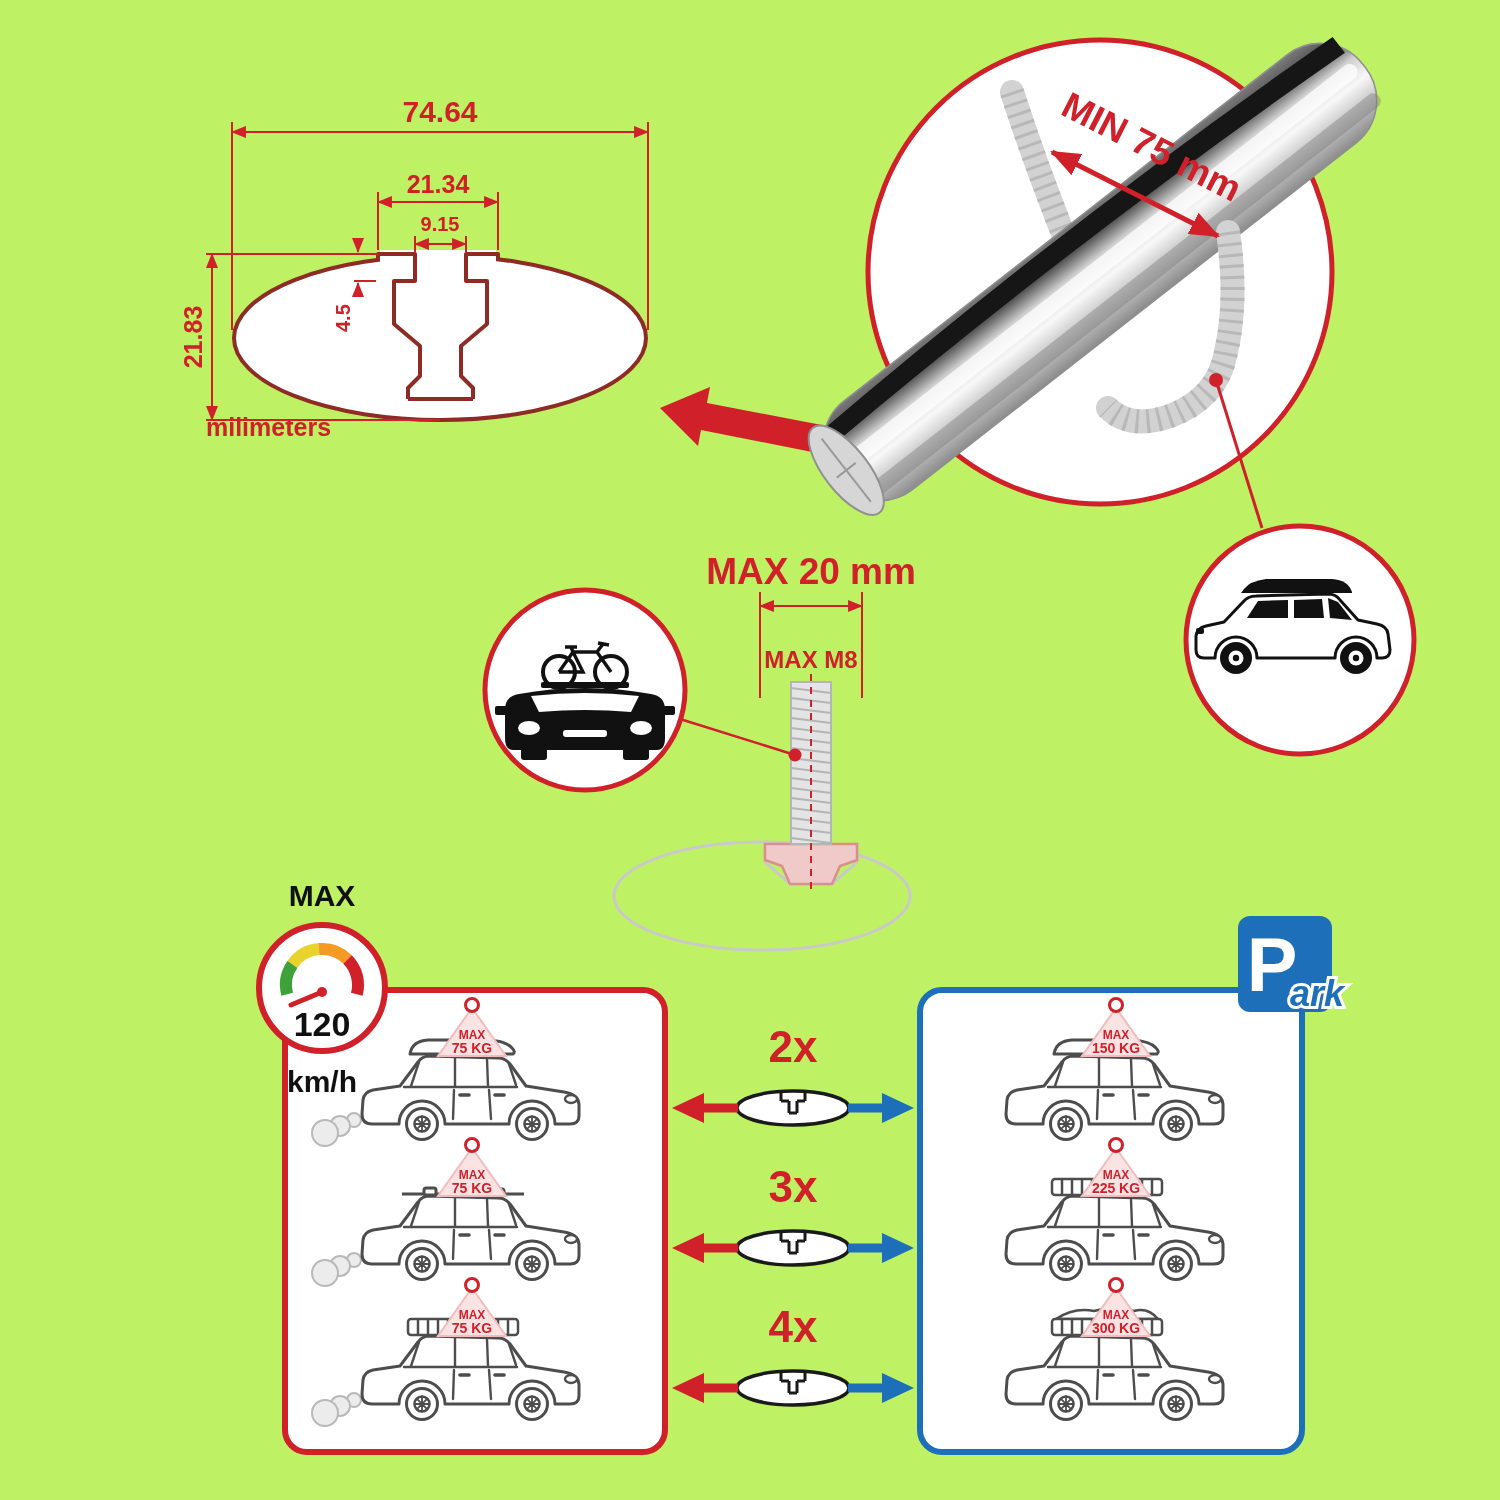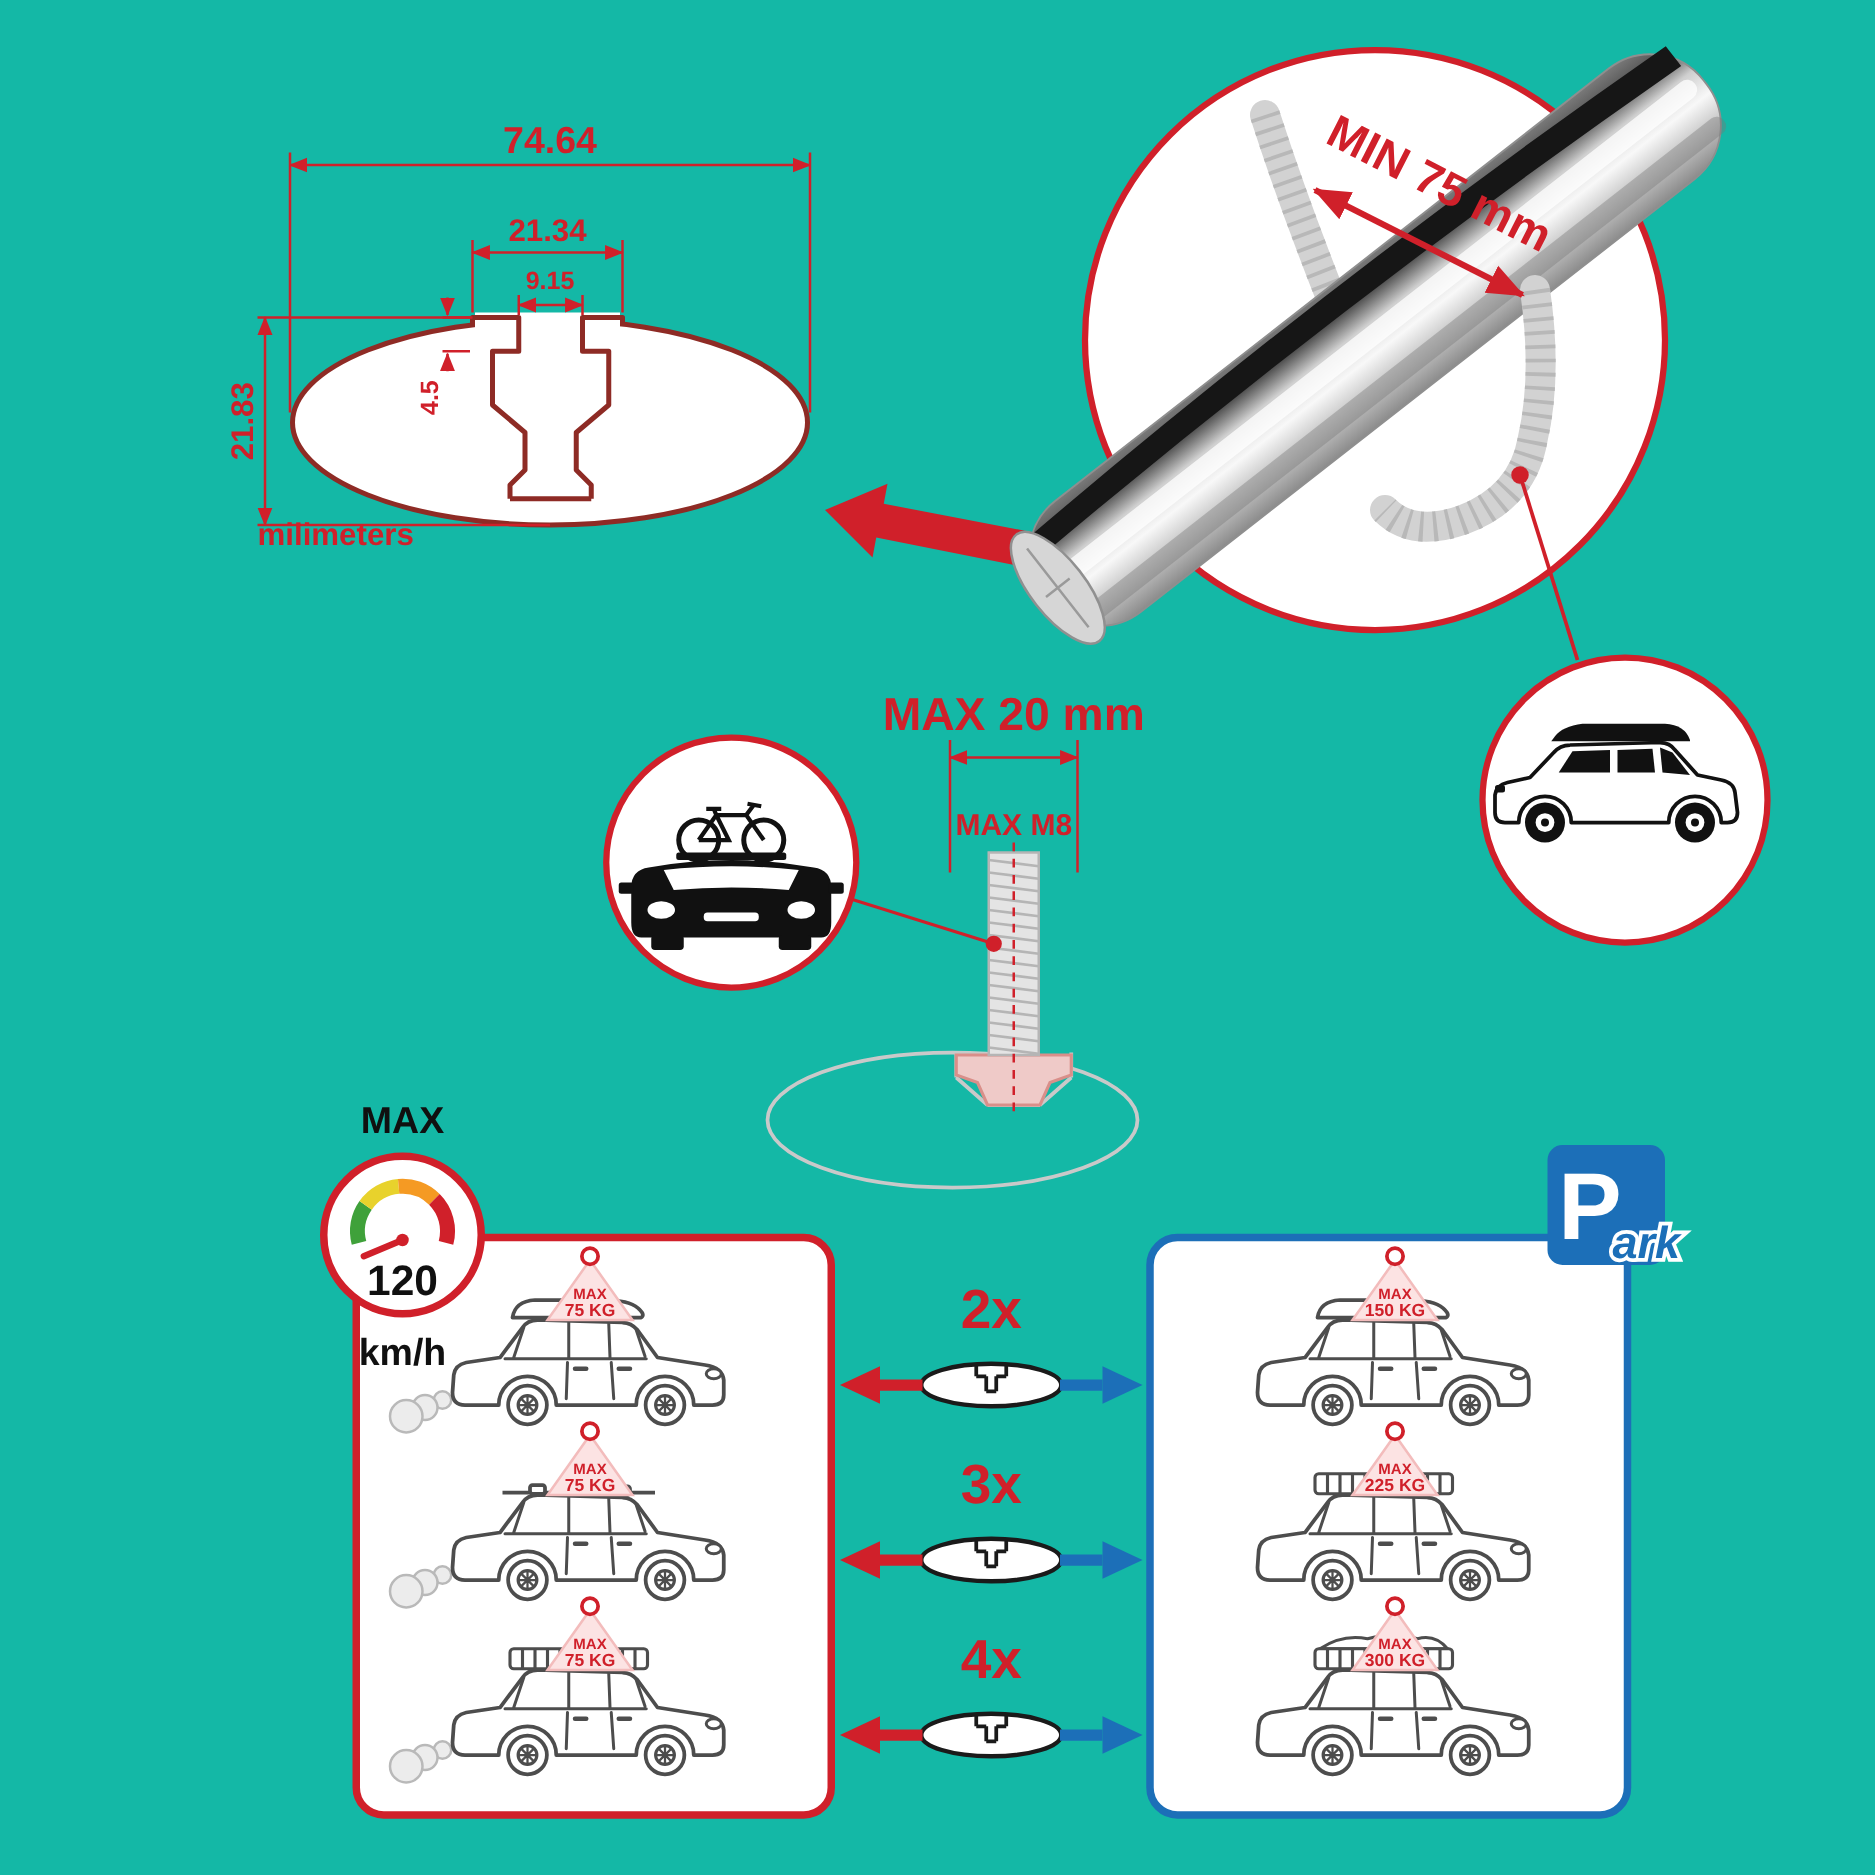--- a/index.html
+++ b/index.html
@@ -1,16 +1,16 @@
 <!DOCTYPE html>
 <html><head>
 <meta charset="utf-8">
 <style>
   html,body{margin:0;padding:0;background:#fff}
-  #canvas{position:relative;width:1500px;height:1500px;background:#14b8a6;overflow:hidden}
+  #canvas{position:relative;width:1500px;height:1500px;background:#bef264;overflow:hidden}
   svg{display:block}
   text{font-family:"Liberation Sans","DejaVu Sans",sans-serif}
   .mid{text-anchor:middle}
   .dimL{font-size:30px;font-weight:bold;fill:#d0202a}
   .dimM{font-size:25px;font-weight:bold;fill:#d0202a}
   .dimS{font-size:20px;font-weight:bold;fill:#d0202a}
   .lblXL{font-size:37px;font-weight:bold;fill:#d0202a}
   .lblM{font-size:24px;font-weight:bold;fill:#d0202a}
   .blk{font-size:30px;font-weight:bold;fill:#101010}
   .spd{font-size:34px;font-weight:bold;fill:#101010}

